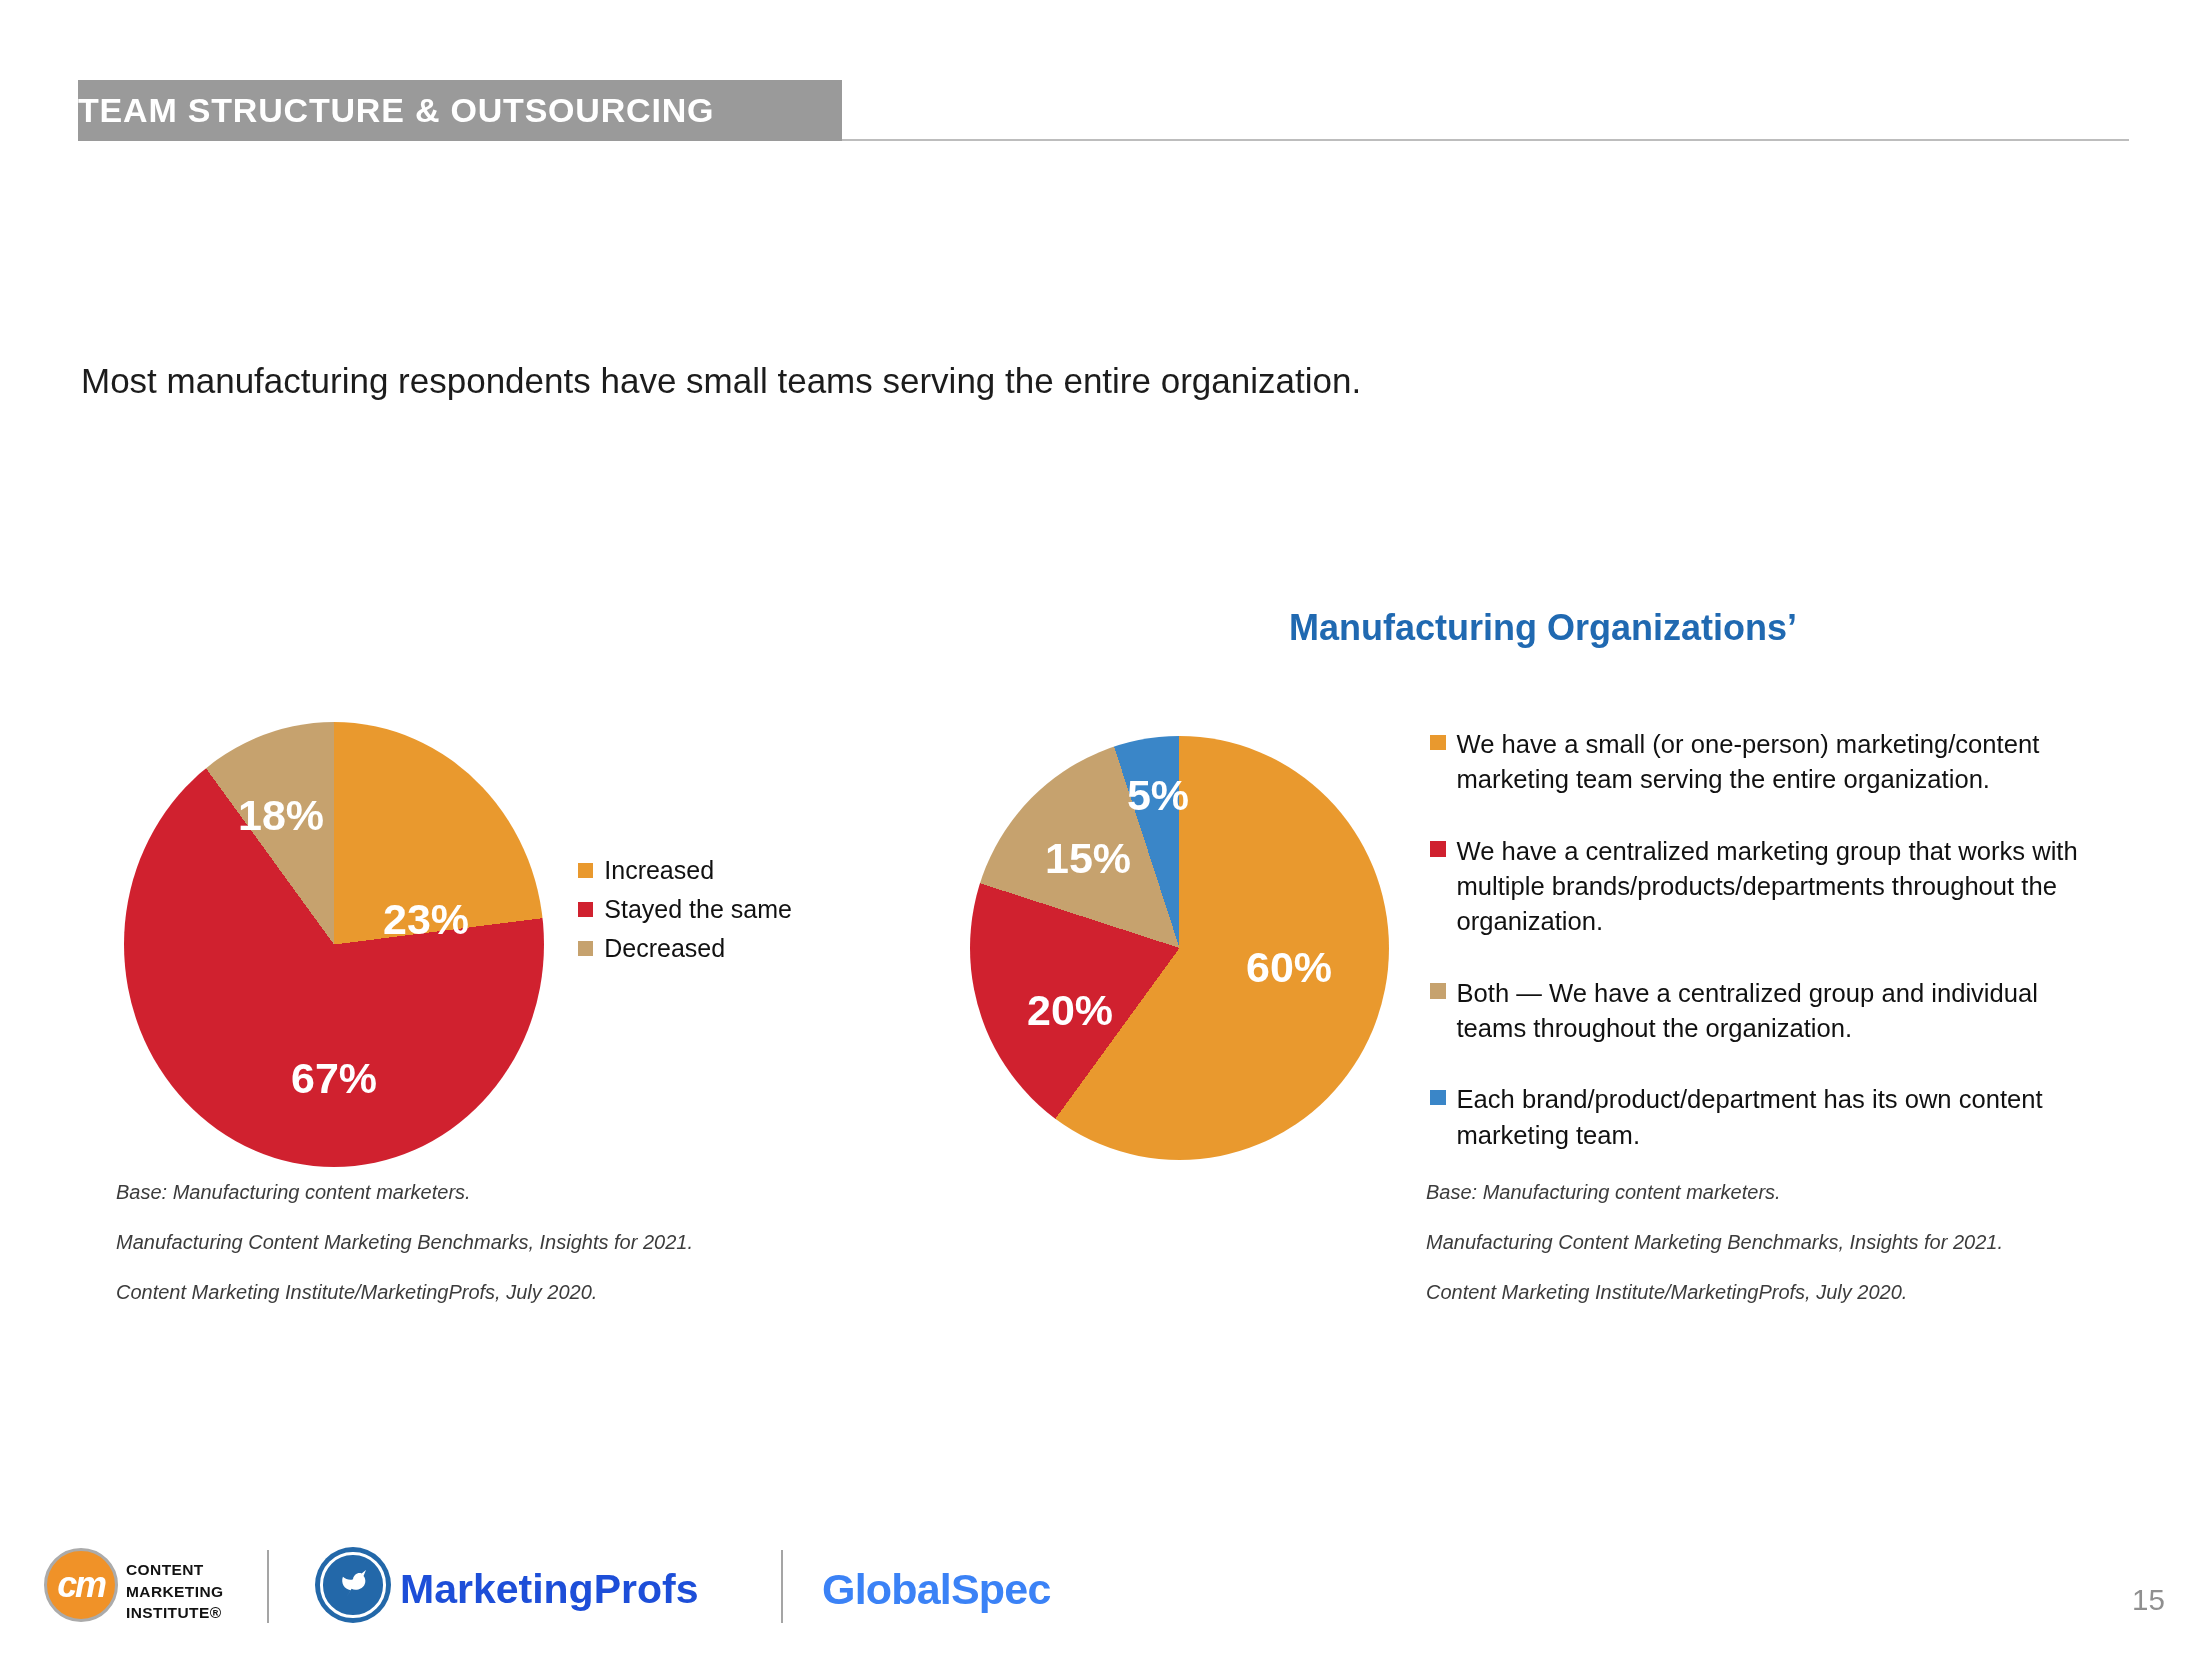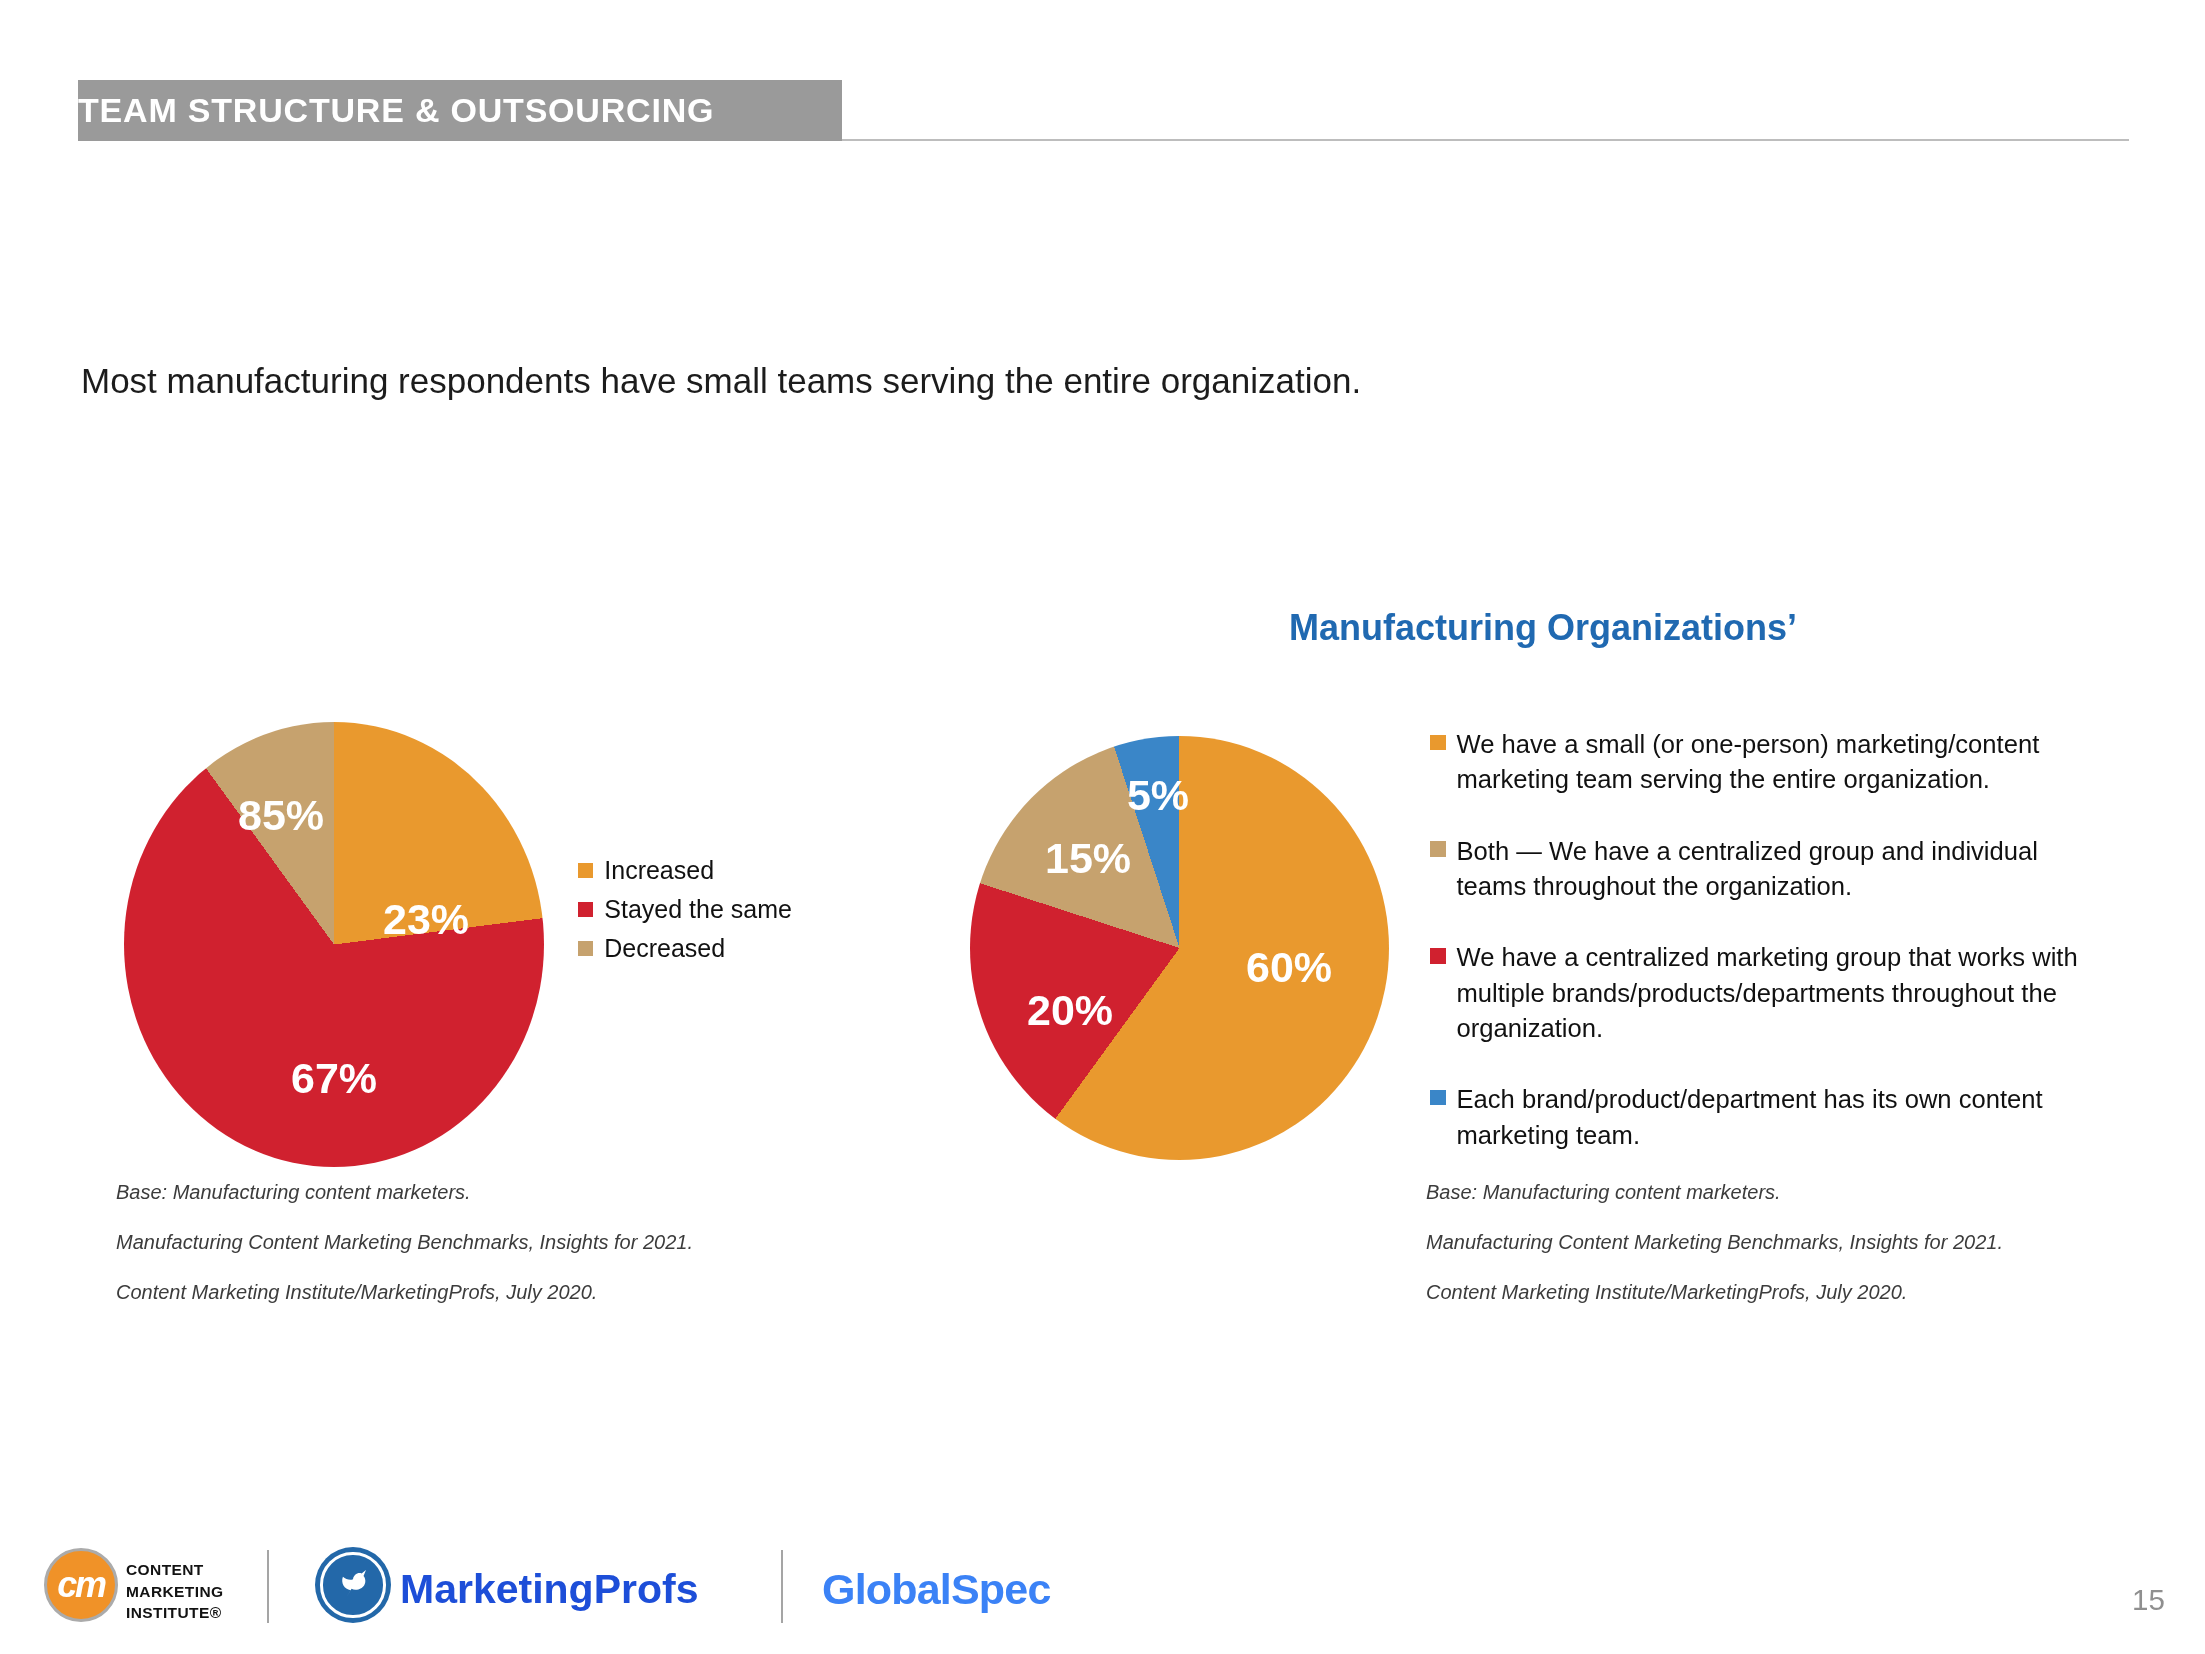--- a/index.html
+++ b/index.html
@@ -75,21 +75,21 @@
 
   <div class="header-bar">
     <span class="t">TEAM STRUCTURE &amp; OUTSOURCING</span>
   </div>
   <div class="header-rule"></div>
 
   <div class="intro">Most manufacturing respondents have small teams serving the entire organization.</div>
 
 
   <div class="pie pie-left" style="background: conic-gradient(rgb(233, 153, 46) 0deg, rgb(233, 153, 46) 82.8deg, rgb(208, 33, 47) 82.8deg, rgb(208, 33, 47) 324deg, rgb(198, 162, 110) 324deg, rgb(198, 162, 110) 360deg);"></div>
-  <div class="pct pct-l-10">85%</div>
+  <div class="pct pct-l-10">18%</div>
   <div class="pct pct-l-23">23%</div>
   <div class="pct pct-l-67">67%</div>
 
   <div class="legend-left">
     <div class="li">
       <span class="sw" style="background: rgb(233, 153, 46);"></span>
       <span class="lt">Increased</span>
     </div>
     <div class="li">
       <span class="sw" style="background: rgb(208, 33, 47);"></span>
@@ -116,26 +116,26 @@
   <div class="pct pct-r-15">15%</div>
   <div class="pct pct-r-20">20%</div>
   <div class="pct pct-r-60">60%</div>
 
   <div class="legend-right">
     <div class="li">
       <span class="sw" style="background: rgb(233, 153, 46);"></span>
       <span class="lt">We have a small (or one-person) marketing/content marketing team serving the entire organization.</span>
     </div>
     <div class="li">
+      <span class="sw" style="background: rgb(208, 33, 47);"></span>
+      <span class="lt">We have a centralized marketing group that works with multiple brands/products/departments throughout the organization.</span>
+    </div>
+    <div class="li">
       <span class="sw" style="background: rgb(198, 162, 110);"></span>
       <span class="lt">Both — We have a centralized group and individual teams throughout the organization.</span>
-    </div>
-    <div class="li">
-      <span class="sw" style="background: rgb(208, 33, 47);"></span>
-      <span class="lt">We have a centralized marketing group that works with multiple brands/products/departments throughout the organization.</span>
     </div>
     <div class="li">
       <span class="sw" style="background: rgb(58, 134, 200);"></span>
       <span class="lt">Each brand/product/department has its own content marketing team.</span>
     </div>
   </div>
 
   <div class="base base-right">
     <div>Base: Manufacturing content marketers.</div>
     <div>Manufacturing Content Marketing Benchmarks, Insights for 2021.</div>

